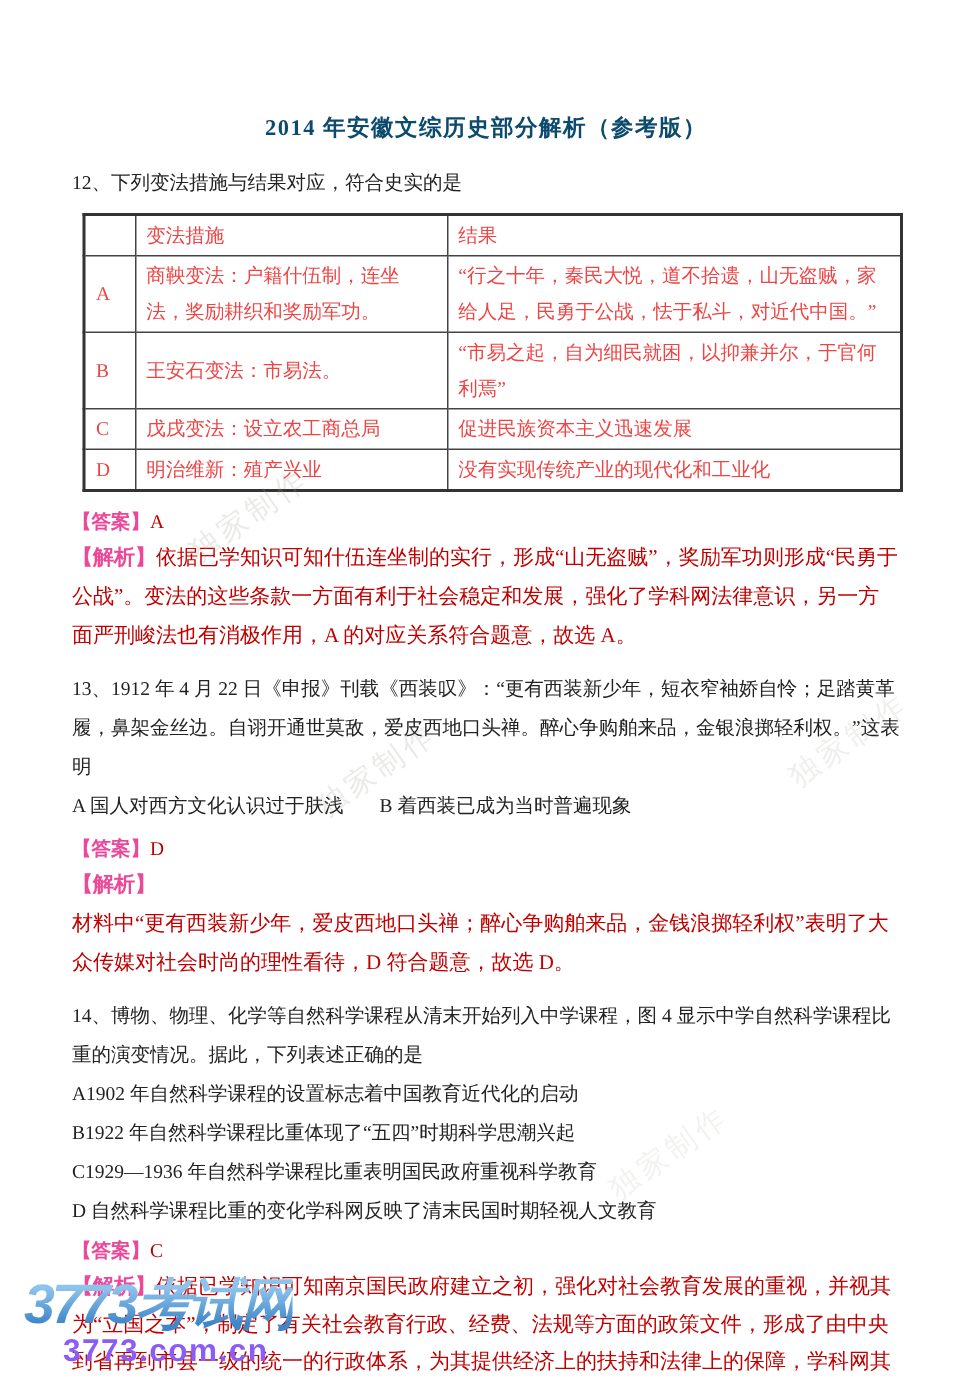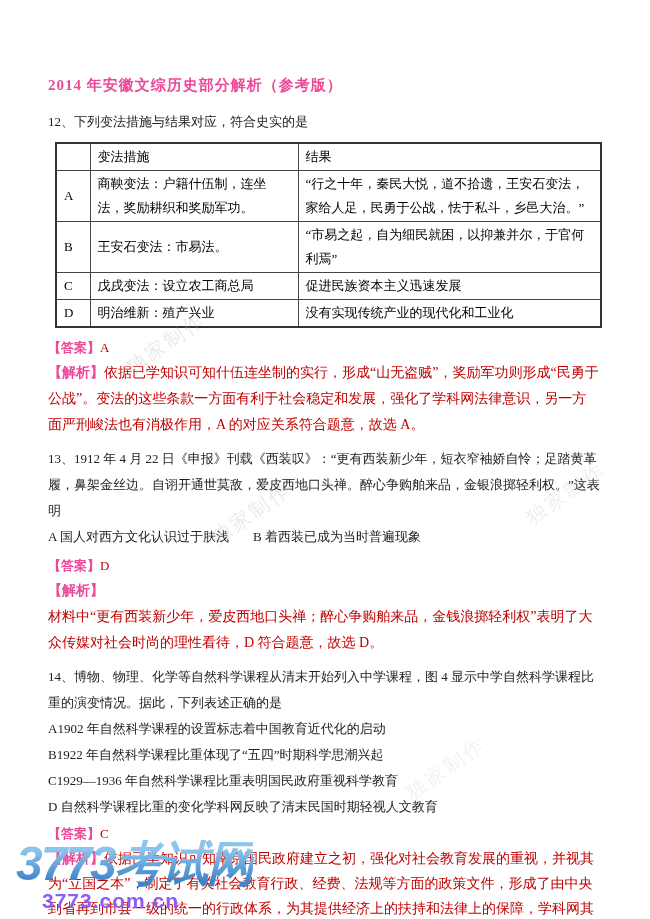--- a/index.html
+++ b/index.html
@@ -3,31 +3,31 @@
 <meta charset="utf-8">
 <style>
   * { margin:0; padding:0; box-sizing:border-box; }
   html,body { width:650px; background:#ffffff; }
   body { font-family:"Liberation Serif","DejaVu Serif",serif; color:#222; }
   .page {
     position:relative; width:650px; height:919px; overflow:hidden;
     background:#ffffff; padding:76px 50px 0 48px;
   }
   .doc-title {
-    font-size:15px; font-weight:bold; letter-spacing:1px;
-    color:#ec4899;
+    text-align:center; font-size:15px; font-weight:bold; letter-spacing:1px;
+    color:#0c4a6e;
   }
   .stem { font-size:13px; line-height:26px; margin-top:14px; }
   .q-table {
     border-collapse:collapse; width:547px; margin:7px 0 0 7px;
     border:2px solid #333;
   }
   .q-table td {
     border:1px solid #444; font-size:13px; line-height:24px;
-    padding:1px 7px; vertical-align:middle; color:#000000;
+    padding:1px 7px; vertical-align:middle; color:#ef4444;
   }
   .q-table .c-label { width:34px; }
   .q-table .c-measure { width:208px; }
   .ans-line { font-size:13px; line-height:20px; margin-top:10px; }
   .red { color:#c00000; }
   .lbl { font-weight:bold; color:#ec4899; }
   .analysis-p { font-size:14px; line-height:26px; margin-top:2px; color:#c00000; }
   .opt-grid { display:grid; grid-template-columns:205px 1fr; font-size:13px; line-height:26px; }
   .opt-line { font-size:13px; line-height:26px; }
   .sec-gap { margin-top:8px; }
@@ -38,21 +38,21 @@
     transform:rotate(-35deg); letter-spacing:3px; pointer-events:none;
     font-family:"Liberation Sans",sans-serif; white-space:nowrap;
   }
   .wm1 { left:120px; top:330px; }
   .wm2 { left:205px; top:500px; }
   .wm3 { left:520px; top:480px; color:rgba(170,165,155,0.18); }
   .wm4 { left:400px; top:755px; color:rgba(170,165,155,0.15); }
   .footer-logo { position:absolute; left:16px; bottom:8px; line-height:1; }
   .logo-main {
     font-family:"Liberation Sans",sans-serif;
-    font-size:48px; font-weight:bold; font-style:italic;
+    font-size:37px; font-weight:bold; font-style:italic;
     color:#5b9bd5; letter-spacing:-2px;
     background:linear-gradient(180deg,#8ec4ec 20%,#3f86c8 85%);
     -webkit-background-clip:text; background-clip:text;
     -webkit-text-fill-color:transparent;
   }
   .logo-sub {
     font-family:"Liberation Sans",sans-serif;
     font-size:21px; font-weight:bold; color:#8b5cf6;
     margin-left:26px; margin-top:2px; letter-spacing:1px;
   }
@@ -74,21 +74,21 @@
   <table class="q-table">
     <tbody>
       <tr>
         <td class="c-label"></td>
         <td class="c-measure">变法措施</td>
         <td>结果</td>
       </tr>
       <tr>
         <td class="c-label">A</td>
         <td class="c-measure">商鞅变法：户籍什伍制，连坐法，奖励耕织和奖励军功。</td>
-        <td>“行之十年，秦民大悦，道不拾遗，王安石变法，家给人足，民勇于公战，怯于私斗，乡邑大治。”</td>
+        <td>“行之十年，秦民大悦，道不拾遗，山无盗贼，家给人足，民勇于公战，怯于私斗，对近代中国。”</td>
       </tr>
       <tr>
         <td class="c-label">B</td>
         <td class="c-measure">王安石变法：市易法。</td>
         <td>“市易之起，自为细民就困，以抑兼并尔，于官何利焉”</td>
       </tr>
       <tr>
         <td class="c-label">C</td>
         <td class="c-measure">戊戌变法：设立农工商总局</td>
         <td>促进民族资本主义迅速发展</td>

